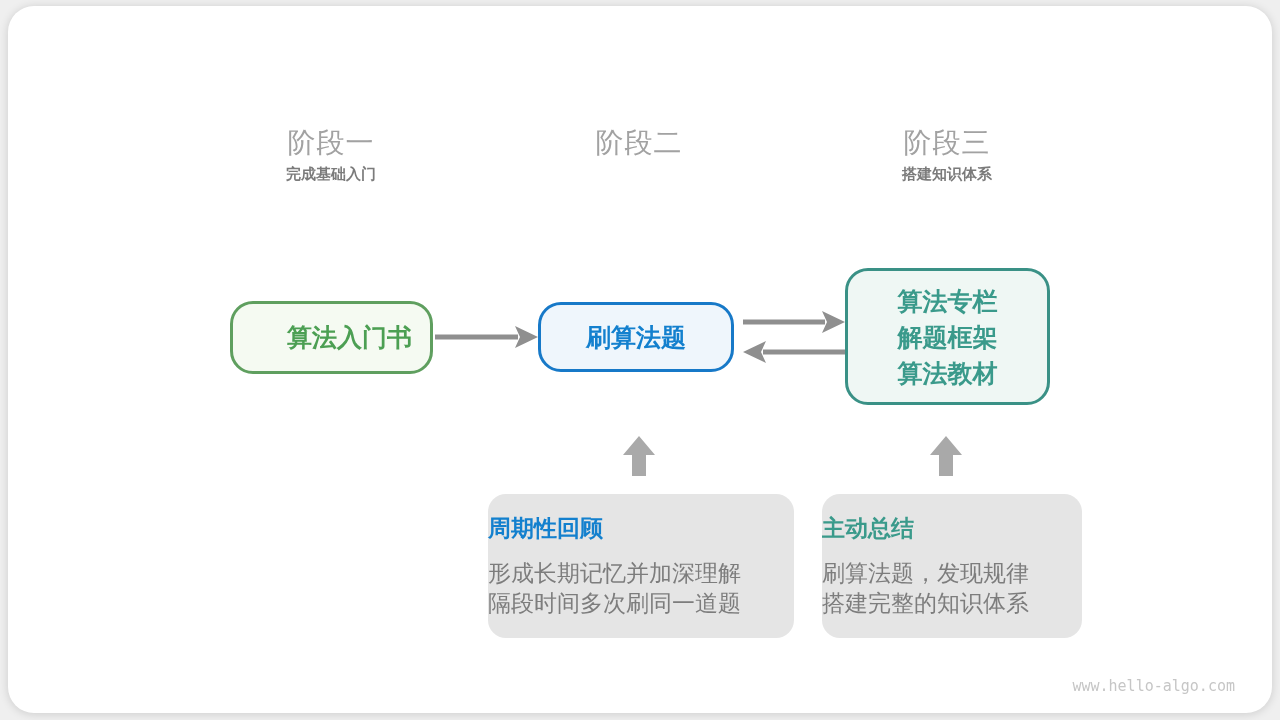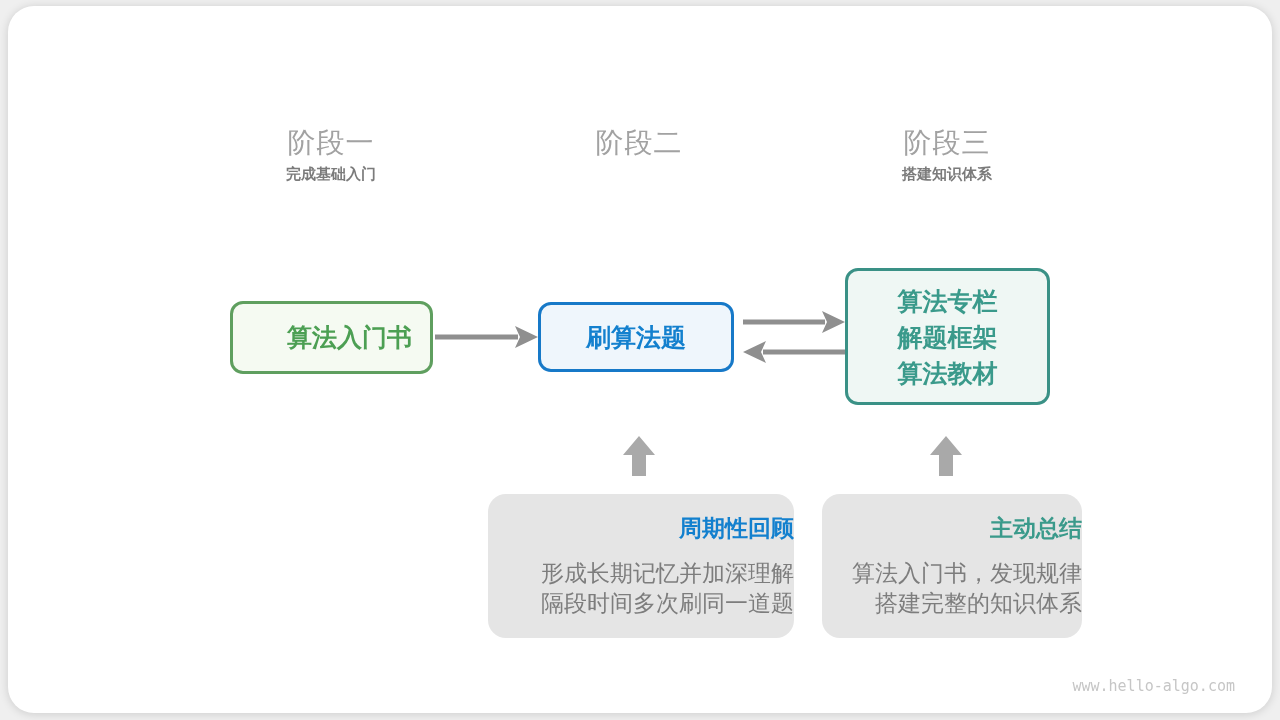--- a/index.html
+++ b/index.html
@@ -35,21 +35,21 @@
     text-align: center;
   }
 
   .node {
     display: flex;
     align-items: center;
     justify-content: center;
     text-align: center;
     font-weight: bold;
     font-size: 25px;
-    border-radius: 13px;
+    border-radius: 23px;
   }
   .node-green {
     left: 230px; top: 301px; width: 203px; height: 73px;
     background: var(--green_fill, #F5FAF2);
     border: 3px solid var(--green_border, #5F9F5F);
     color: var(--green_text, #4C9F53);
     padding-left: 36px;
   }
   .node-blue {
     left: 538px; top: 302px; width: 196px; height: 70px;
@@ -62,21 +62,21 @@
     background: var(--teal_fill, #EFF7F4);
     border: 3px solid var(--teal_border, #3A9186);
     color: var(--teal_text, #3A9A8B);
     flex-direction: column;
   }
   .node-teal .line { line-height: 36px; }
 
   .callout {
     border-radius: 18px;
     background: var(--callout_bg, #E5E5E5);
-    text-align: right;
+    text-align: left;
     padding-top: 19px;
   }
   .callout-1 { left: 488px; top: 494px; width: 306px; height: 144px; }
   .callout-2 { left: 822px; top: 494px; width: 260px; height: 144px; }
   .callout-title { font-size: 23px; font-weight: bold; }
   .callout-title.blue { color: var(--blue_text, #1380CE); }
   .callout-title.teal { color: var(--teal_text, #3A9A8B); }
   .callout-body {
     margin-top: 14px;
     font-size: 23px;
@@ -144,18 +144,18 @@
 <div class="abs callout callout-1">
   <div class="callout-title blue">周期性回顾</div>
   <div class="callout-body">
     <div>形成长期记忆并加深理解</div>
     <div>隔段时间多次刷同一道题</div>
   </div>
 </div>
 <div class="abs callout callout-2">
   <div class="callout-title teal">主动总结</div>
   <div class="callout-body">
-    <div>算法入门书，发现规律</div>
+    <div>刷算法题，发现规律</div>
     <div>搭建完整的知识体系</div>
   </div>
 </div>
 
 <div class="abs watermark">www.hello-algo.com</div>
 
 </body></html>

